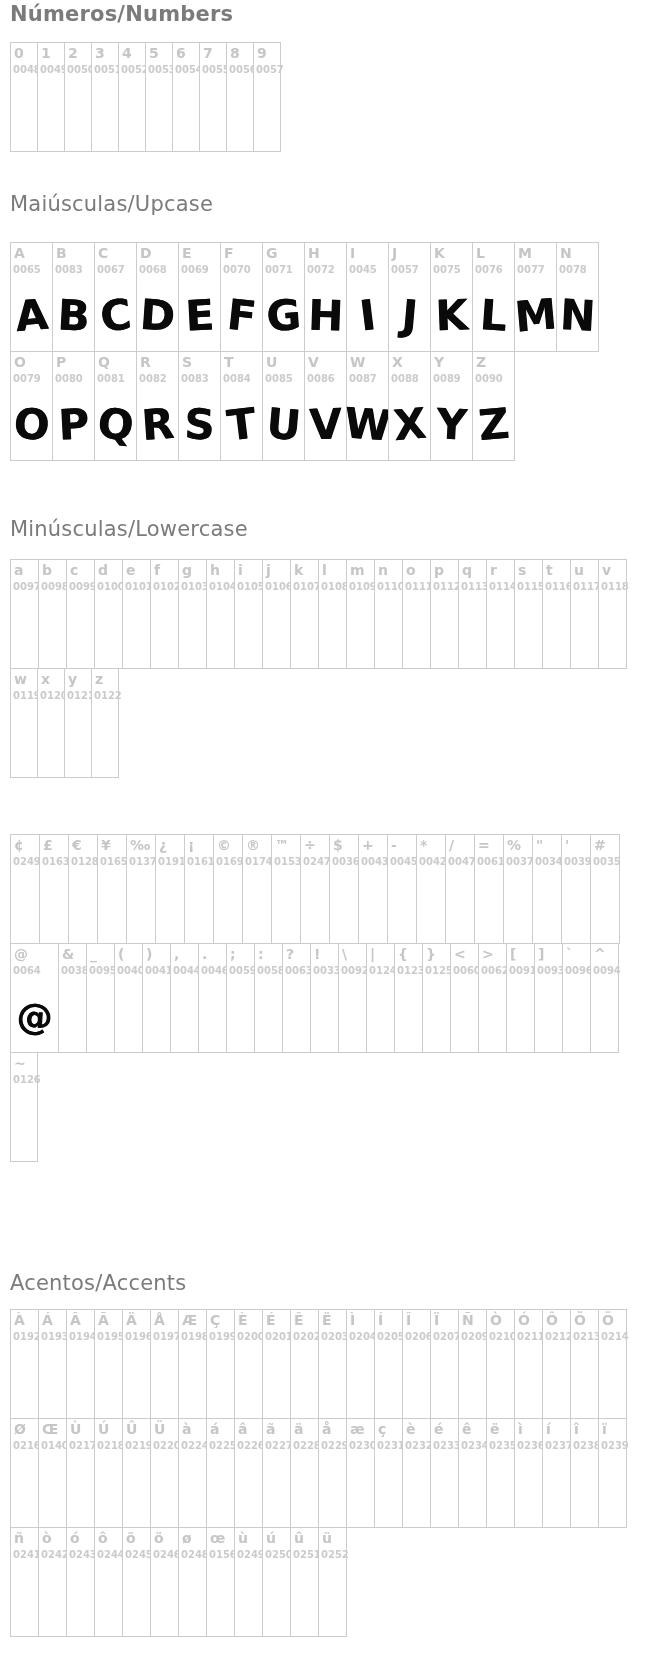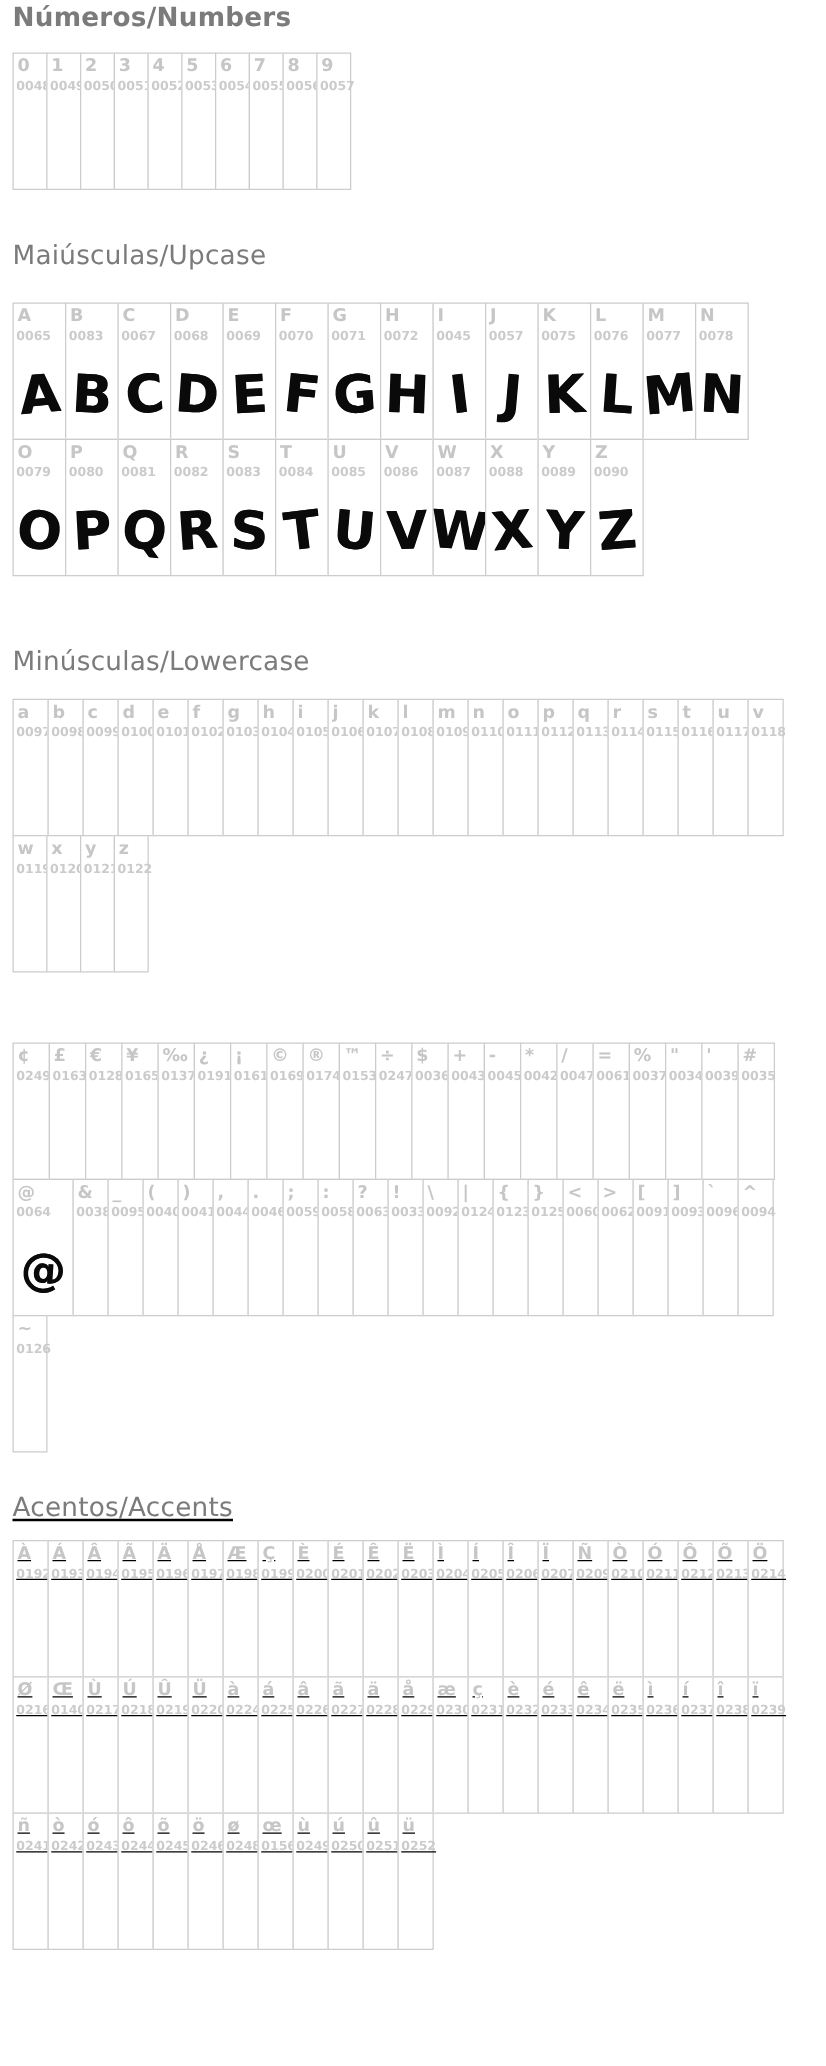--- a/index.html
+++ b/index.html
@@ -60,21 +60,21 @@
   .sec-symbols   .row-1 .cell{width:29px;}
   .sec-symbols   .row-1 .cell:first-child{width:49px;}
   .sec-symbols   .row-2 .cell{width:28px;}
   .sec-symbols   .glyph{font-size:36px;}
   .sec-accents   .cell{width:29px;}
   
   .block-numbers   h2{margin-bottom:16px;font-weight:bold;}
   .block-uppercase{margin-top:40px;}  .block-uppercase h2{margin-bottom:26px;}
   .block-lowercase{margin-top:56px;}  .block-lowercase h2{margin-bottom:18px;}
   .block-symbols{margin-top:56px;}    .block-symbols h2{margin-bottom:22px;}
-  .block-accents{margin-top:32px;text-decoration:underline;}    .block-accents h2{margin-bottom:14px;}
+  .block-accents{margin-top:109px;}    .block-accents h2{margin-bottom:14px;}
 </style>
 </head>
 <body>
 
 <main id="sections">
     <section class="block block-numbers">
       <h2 class="section-title">Números/Numbers</h2>
       <div class="grid sec-numbers">
         <div class="row row-0">
           <div class="cell">

